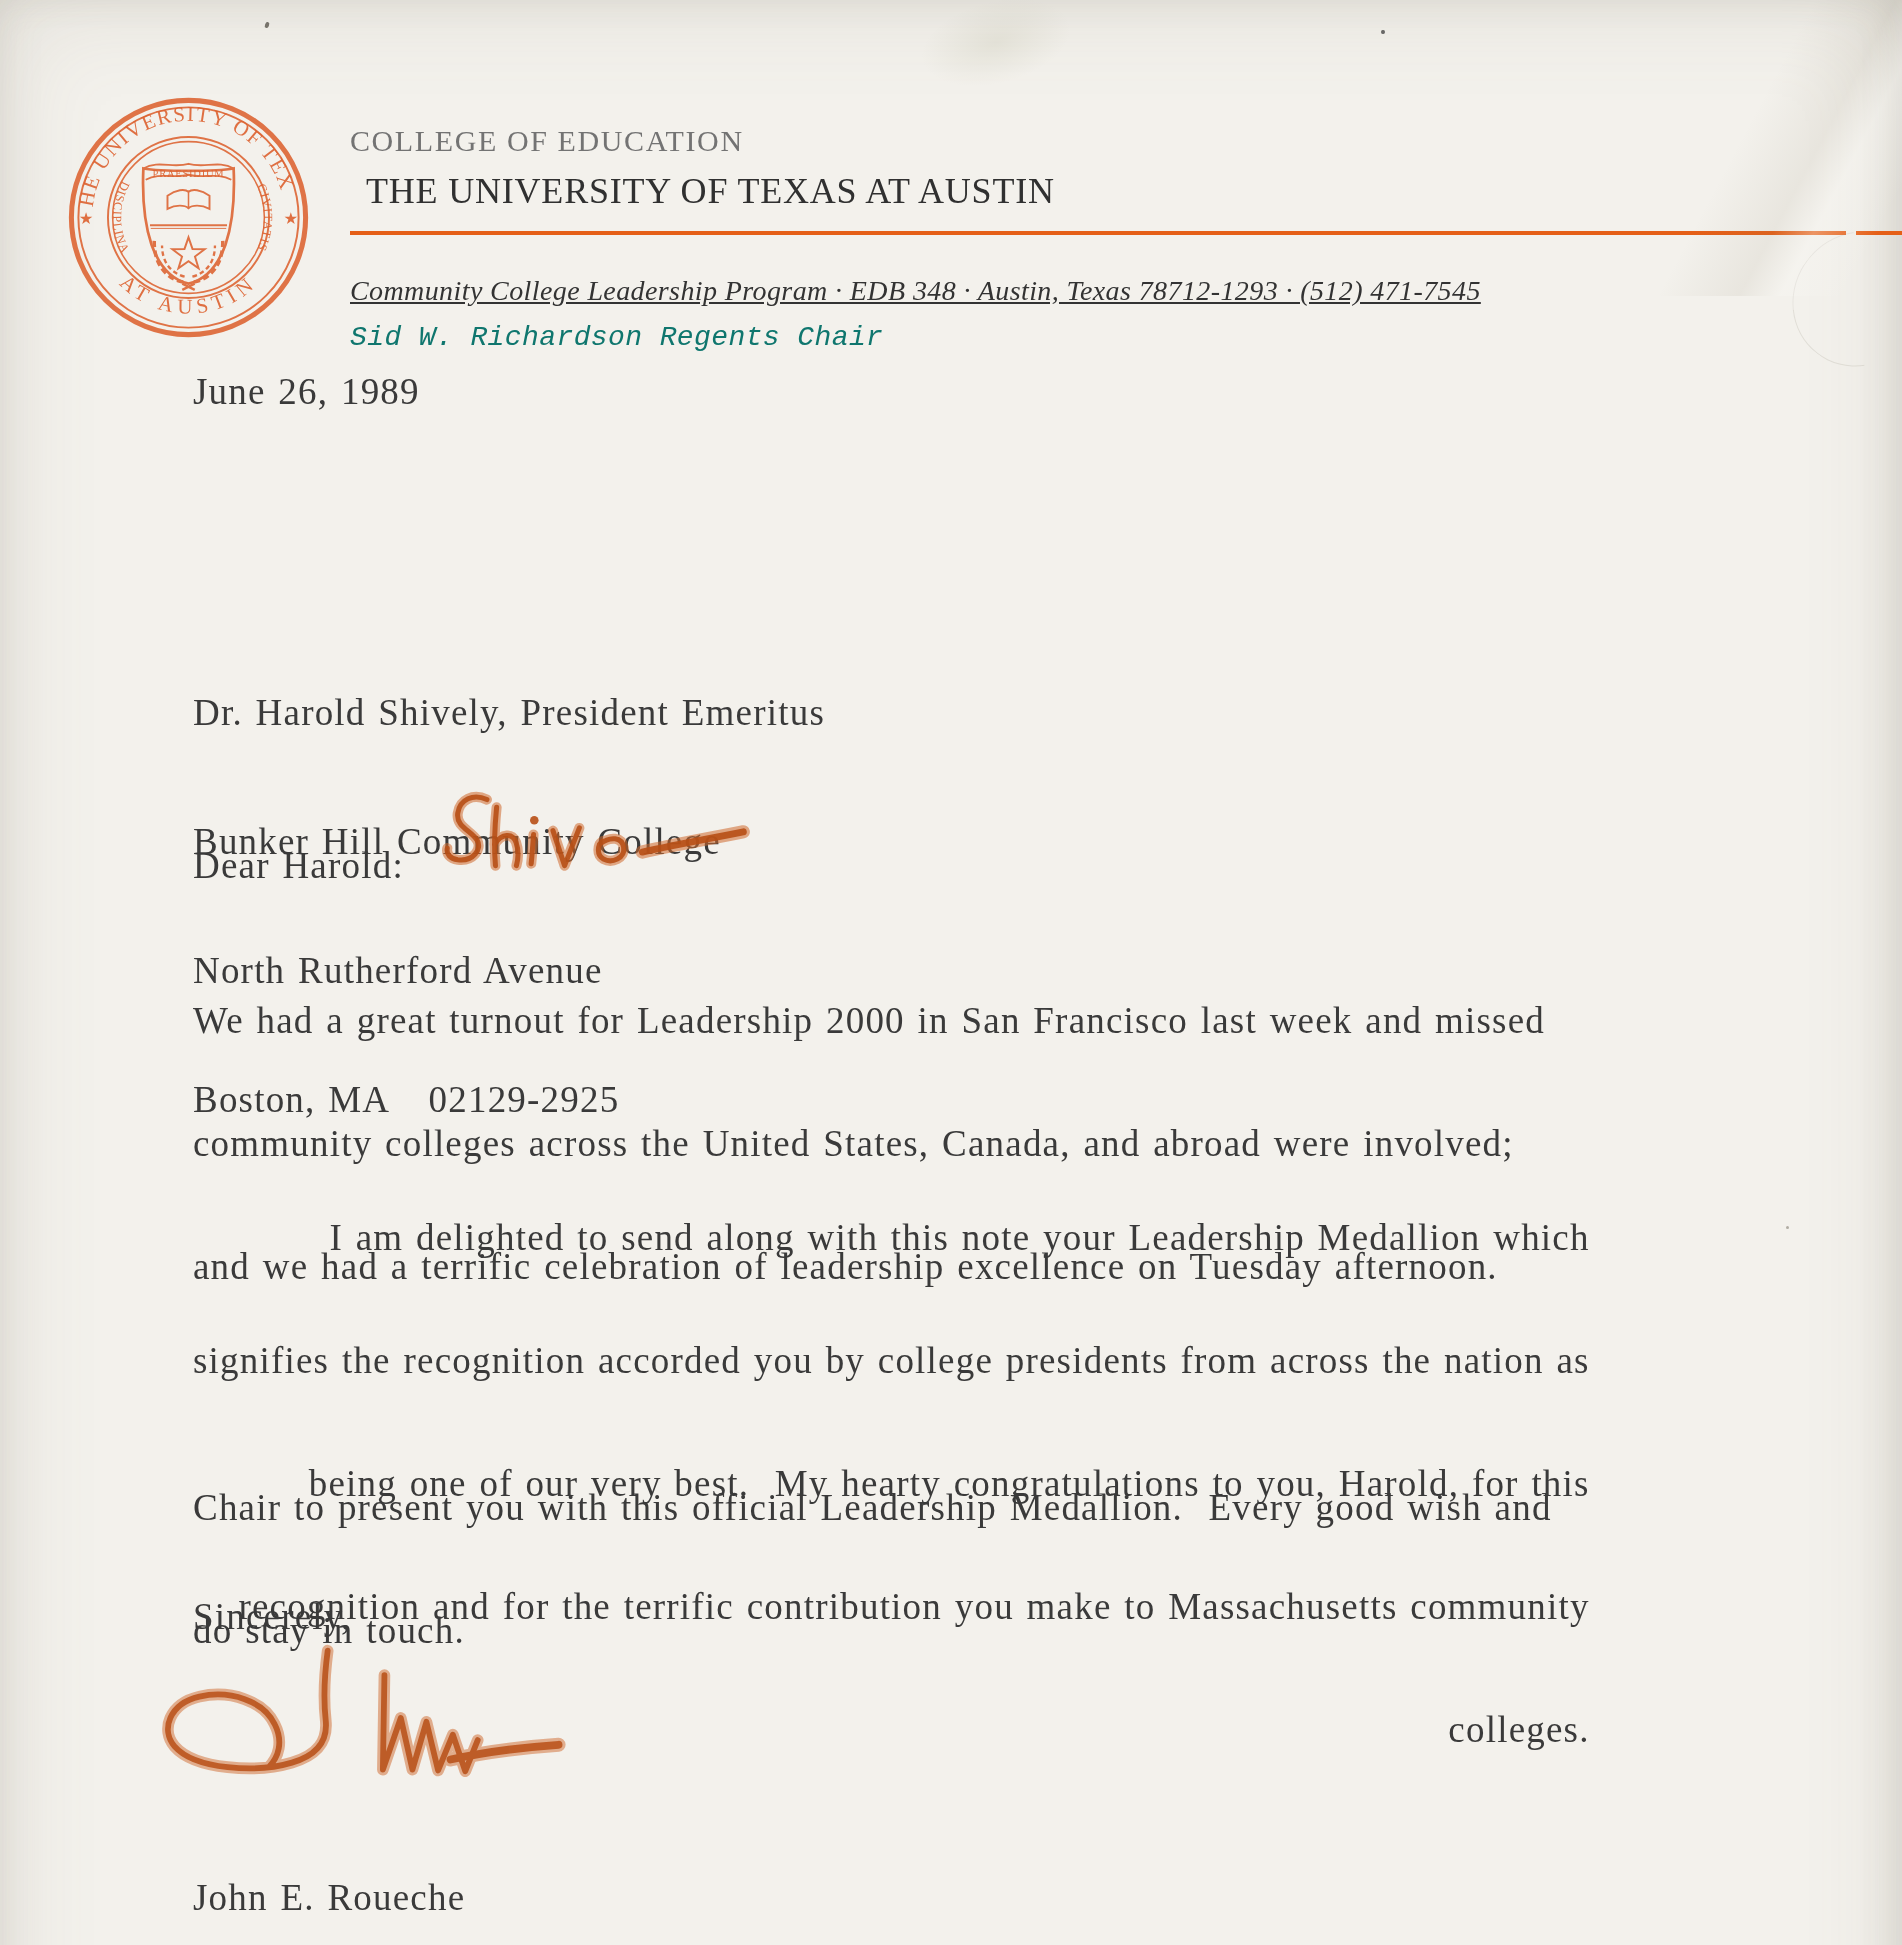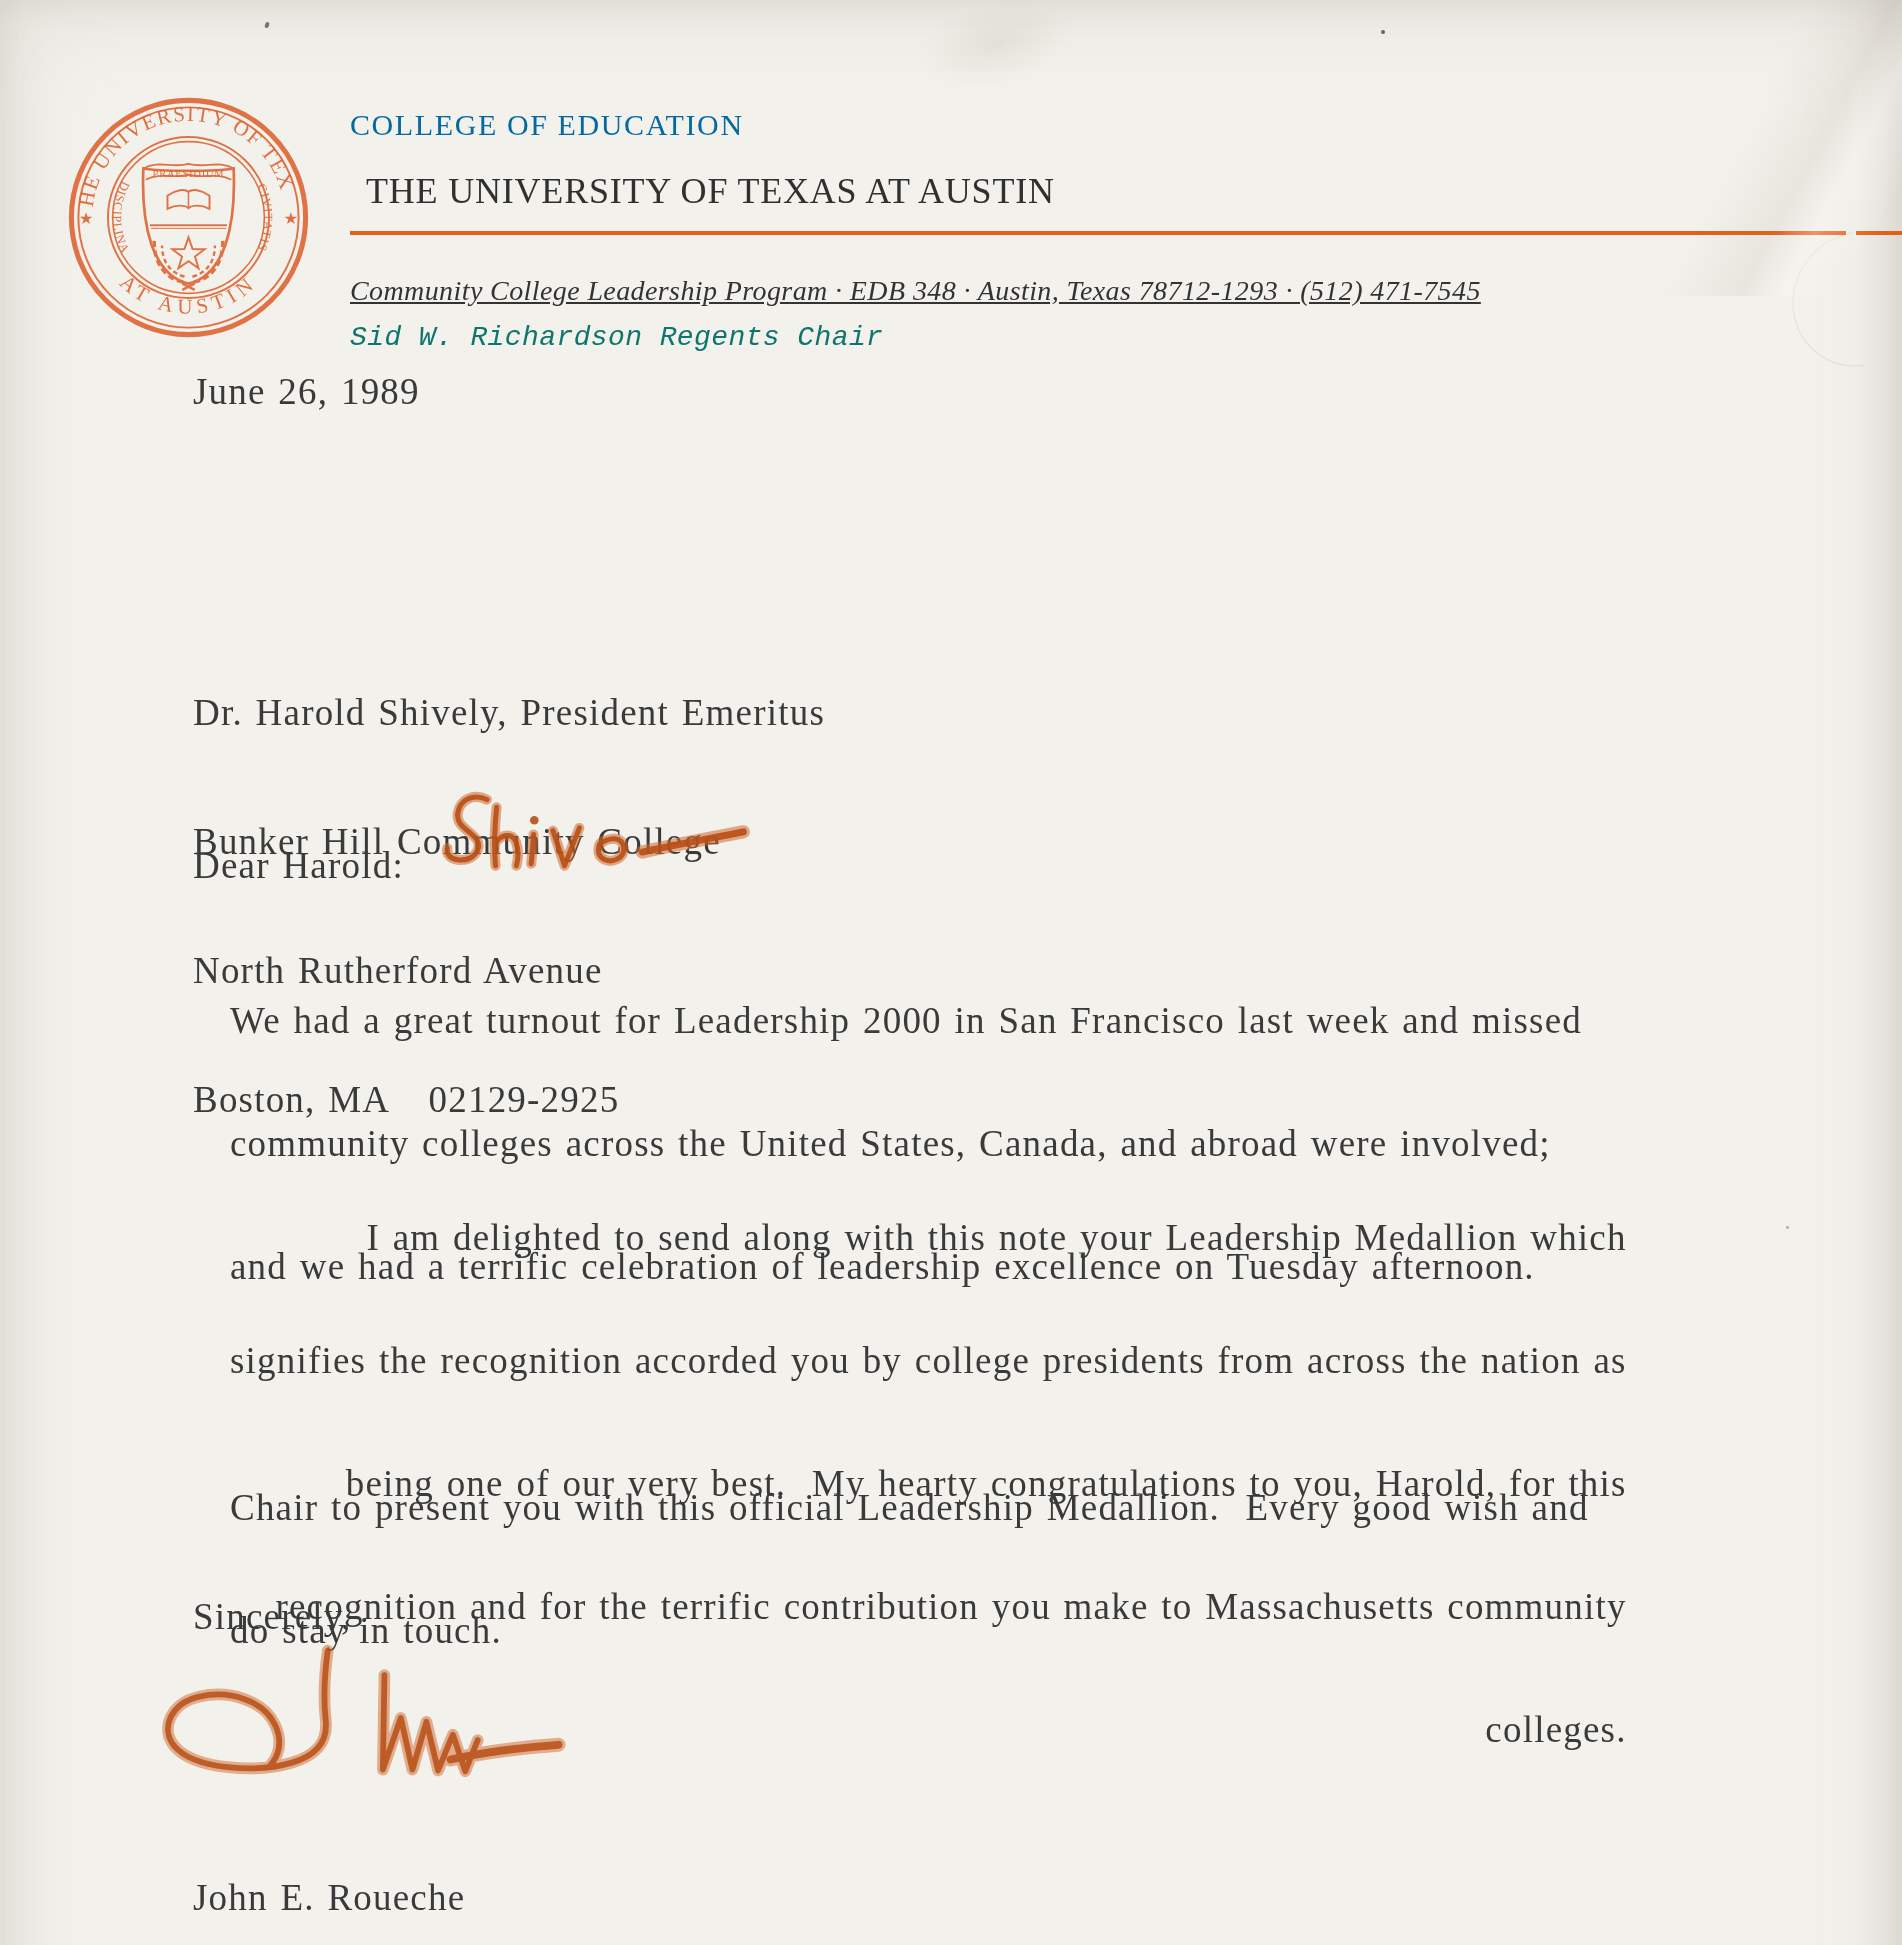--- a/index.html
+++ b/index.html
@@ -8,34 +8,34 @@
     width:1903px;height:2317px;
     background:#f3f1ec;
     overflow:hidden;
     font-family:"Liberation Serif","DejaVu Serif",serif;
     color:#3a3a3a;
     box-shadow:inset 0 0 101px rgba(125,118,100,.16), inset 0 -15.6px 47px rgba(120,112,95,.10), inset -11.7px 0 35px rgba(120,112,95,.08);
   }
   .abs{position:absolute;}
   
   .seal{left:64px;top:93px;width:249px;height:249px;}
-  .dept{left:350px;top:108px;font-size:30px;letter-spacing:1.6px;color:#0369a1;white-space:nowrap;}
+  .dept{left:350px;top:124px;font-size:30px;letter-spacing:1.6px;color:#737373;white-space:nowrap;}
   .inst{left:349px;top:170px;font-size:36px;letter-spacing:0.8px;color:#303030;white-space:nowrap;margin-left:17px;}
   .rule{
     left:350px;top:231px;width:1553px;height:3.5px;
     background:linear-gradient(90deg,#e55f17 0%,#e55f17 96.3%,rgba(229,95,23,0) 96.3%,rgba(229,95,23,0) 96.95%,#e55f17 96.95%,#e55f17 100%);
   }
   .program{left:350px;top:275px;font-size:28px;font-style:italic;letter-spacing:0.4px;color:#333;white-space:nowrap;text-decoration:underline;}
   .chairline{left:350px;top:322px;font-size:28px;font-style:italic;letter-spacing:0.4px;color:#0f766e;white-space:nowrap;font-family:Liberation Mono, monospace;}
   
   .type{font-size:37px;letter-spacing:1.2px;word-spacing:2.3px;color:#3a3a3a;white-space:pre;}
   .dateline{left:193px;top:370px;}
   .recipient{left:193px;top:605px;line-height:43px;}
   .salutation{left:193px;top:816px;margin-top:28px;}
-  .para{left:193px;line-height:41px;margin-left:37px;}
+  .para{left:193px;line-height:41px;}
   .p1{top:918px;} .p2{top:1135px;text-align:right;} .p3{top:1405px;}
   .closing{left:193px;top:1595px;}
   .signerblock{left:193px;top:1780px;line-height:47px;}
   
   .shive{left:436px;top:786px;width:331px;height:101px;}
   .johnsig{left:152px;top:1638px;width:447px;height:156px;}
   
   .speck1{left:265px;top:22px;width:3.9px;height:6.2px;background:rgba(70,65,55,.7);border-radius:45%;transform:rotate(20deg);}
   .speck2{left:1381px;top:30px;width:3.5px;height:4.3px;background:rgba(60,60,60,.75);border-radius:50%;}
   .speck3{left:1786px;top:1226px;width:3.1px;height:3.1px;background:rgba(95,88,75,.45);border-radius:50%;}

